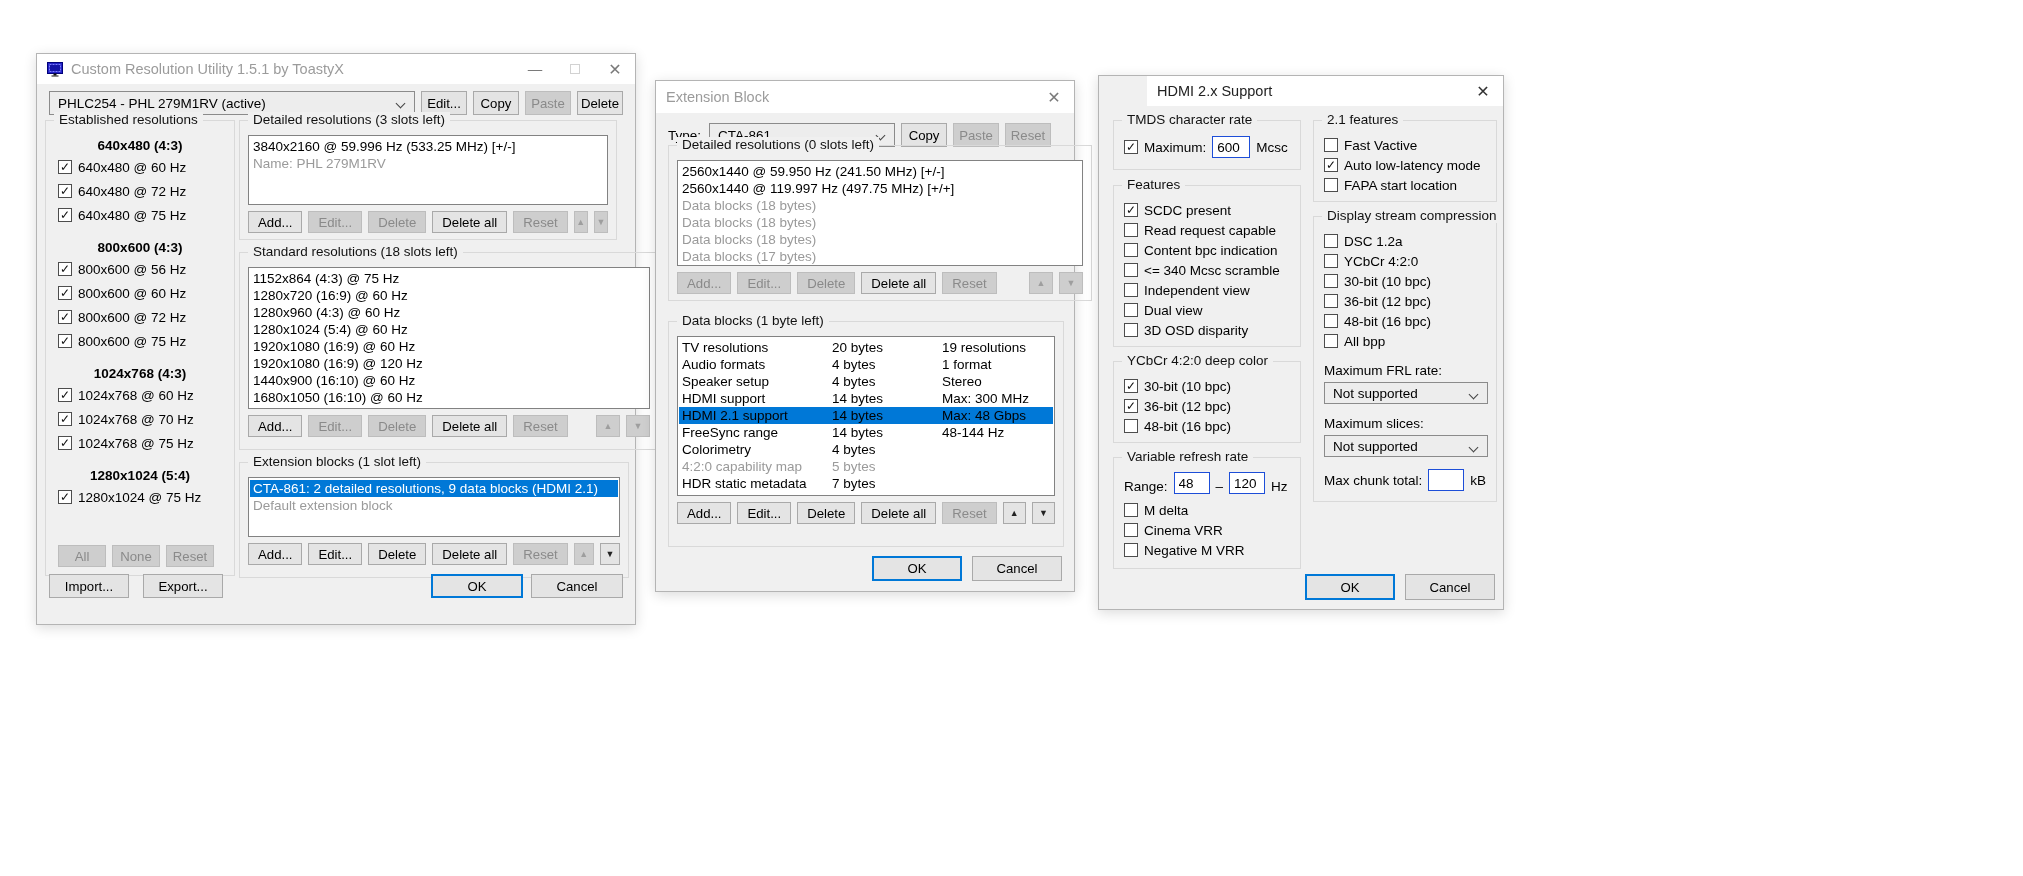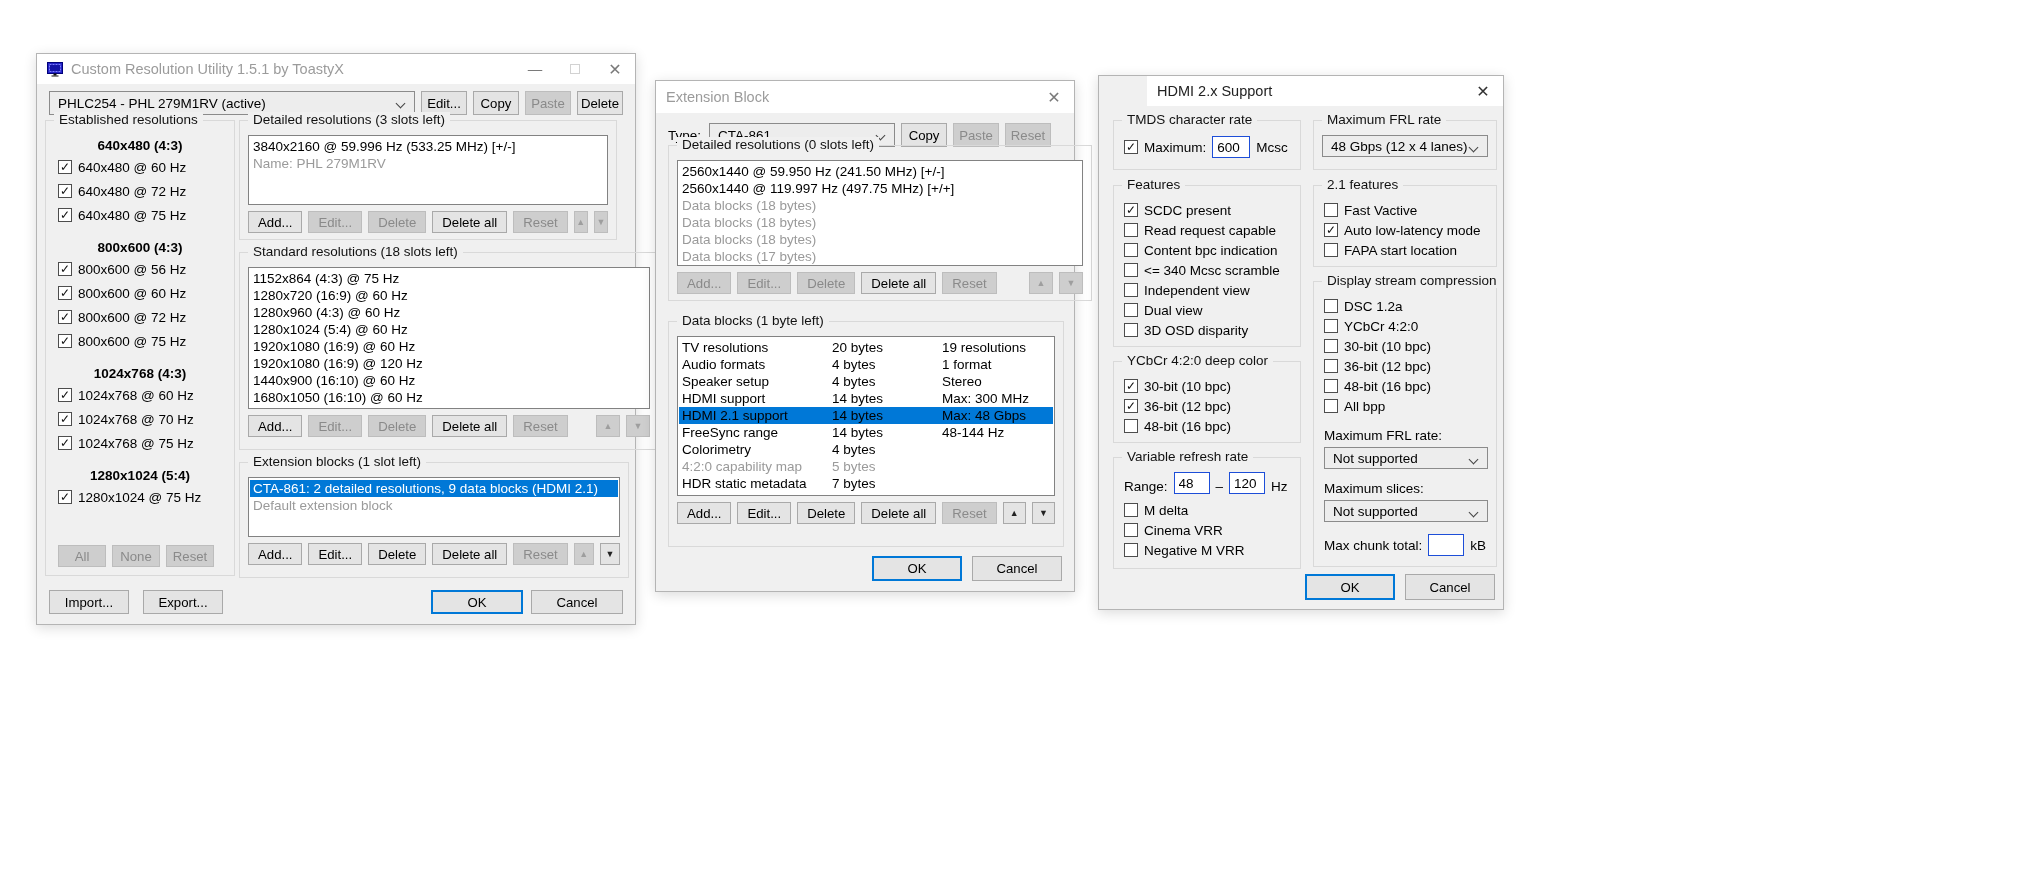--- a/index.html
+++ b/index.html
@@ -96,21 +96,21 @@
   .est-header { font-weight: bold; text-align: center; margin: 13px 4px 2px; white-space: nowrap; }
   .est-body .chk-row { height: 24px; padding-left: 12px; }
   .est-bar { position: absolute; left: 12px; bottom: 8px; }
   #det-group { left: 202px; top: 66px; width: 378px; height: 120px; }
   #det-group .lst { margin: 14px 8px 0; height: 70px; }
   #std-group { left: 202px; top: 198px; width: 420px; height: 198px; }
   #std-group .lst { margin: 14px 8px 0; height: 142px; }
   #ext-group { left: 202px; top: 408px; width: 390px; height: 116px; }
   #ext-group .lst { margin: 14px 8px 0; height: 60px; }
   .group .bar.listbar { margin: 6px 8px 0; }
-  #cru .footer { position: absolute; left: 12px; right: 12px; bottom: 10px; display: flex; align-items: center; }
+  #cru .footer { position: absolute; left: 12px; right: 12px; bottom: 26px; display: flex; align-items: center; }
   #cru .footer .spacer { flex: 1; }
 
   
   #ebw { left: 655px; top: 80px; width: 420px; height: 512px; }
   #ebw .titlebar { height: 32px; }
   #ebw .type-row { position: absolute; left: 12px; top: 42px; right: 12px; height: 24px; display: flex; align-items: center; gap: 6px; }
   #ebw .type-row .lab { margin-right: 2px; }
   #ebw .type-row .combo { width: 186px; }
   #ebd-group { left: 12px; top: 64px; width: 424px; height: 156px; }
   #ebd-group .lst { margin: 14px 8px 0; height: 106px; }
@@ -525,27 +525,20 @@
           </div>
           <div class="chk-row">
             <span class="chk"></span>
             <span class="chk-lab">Negative M VRR</span>
           </div>
         </div>
     </div>
   </div>
 
   <div class="col col-right">
-    <div class="group" id="frl-group">
-      <span class="group-title">Maximum FRL rate</span>
-      <div class="combo h22">
-        <span>48 Gbps (12 x 4 lanes)</span>
-        <span class="chev"></span>
-      </div>
-    </div>
 
     <div class="group" id="f21-group">
       <span class="group-title">2.1 features</span>
       <div class="gbody">
           <div class="chk-row">
             <span class="chk"></span>
             <span class="chk-lab">Fast Vactive</span>
           </div>
           <div class="chk-row">
             <span class="chk on">✓</span>

